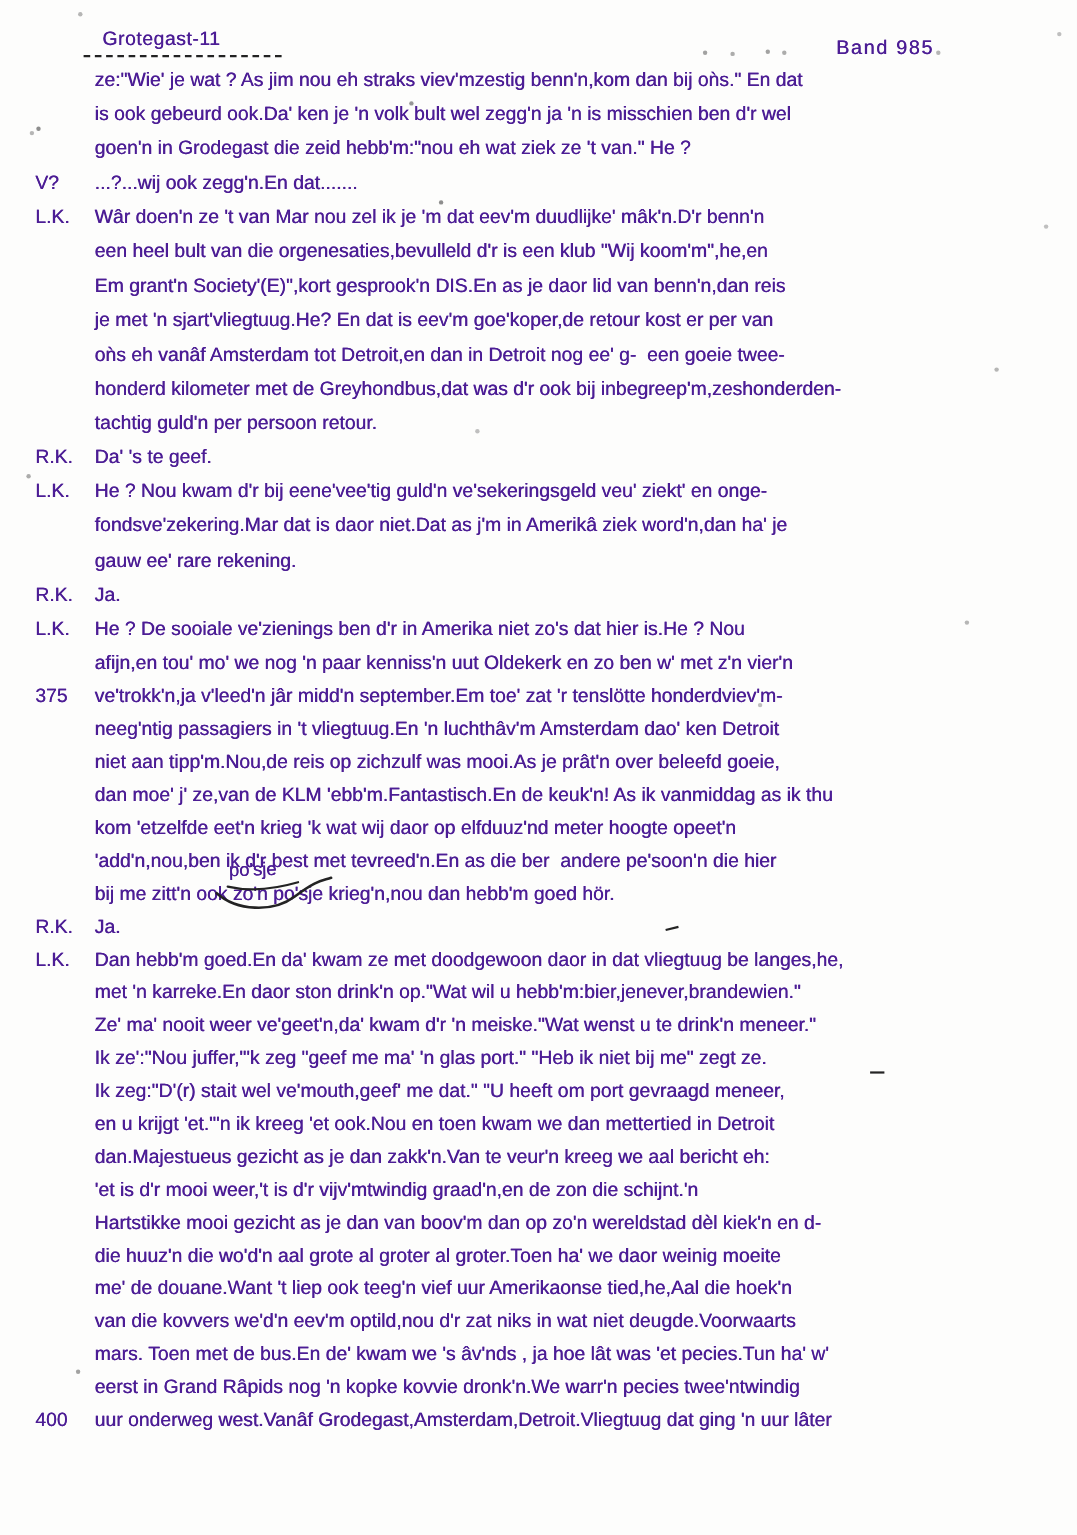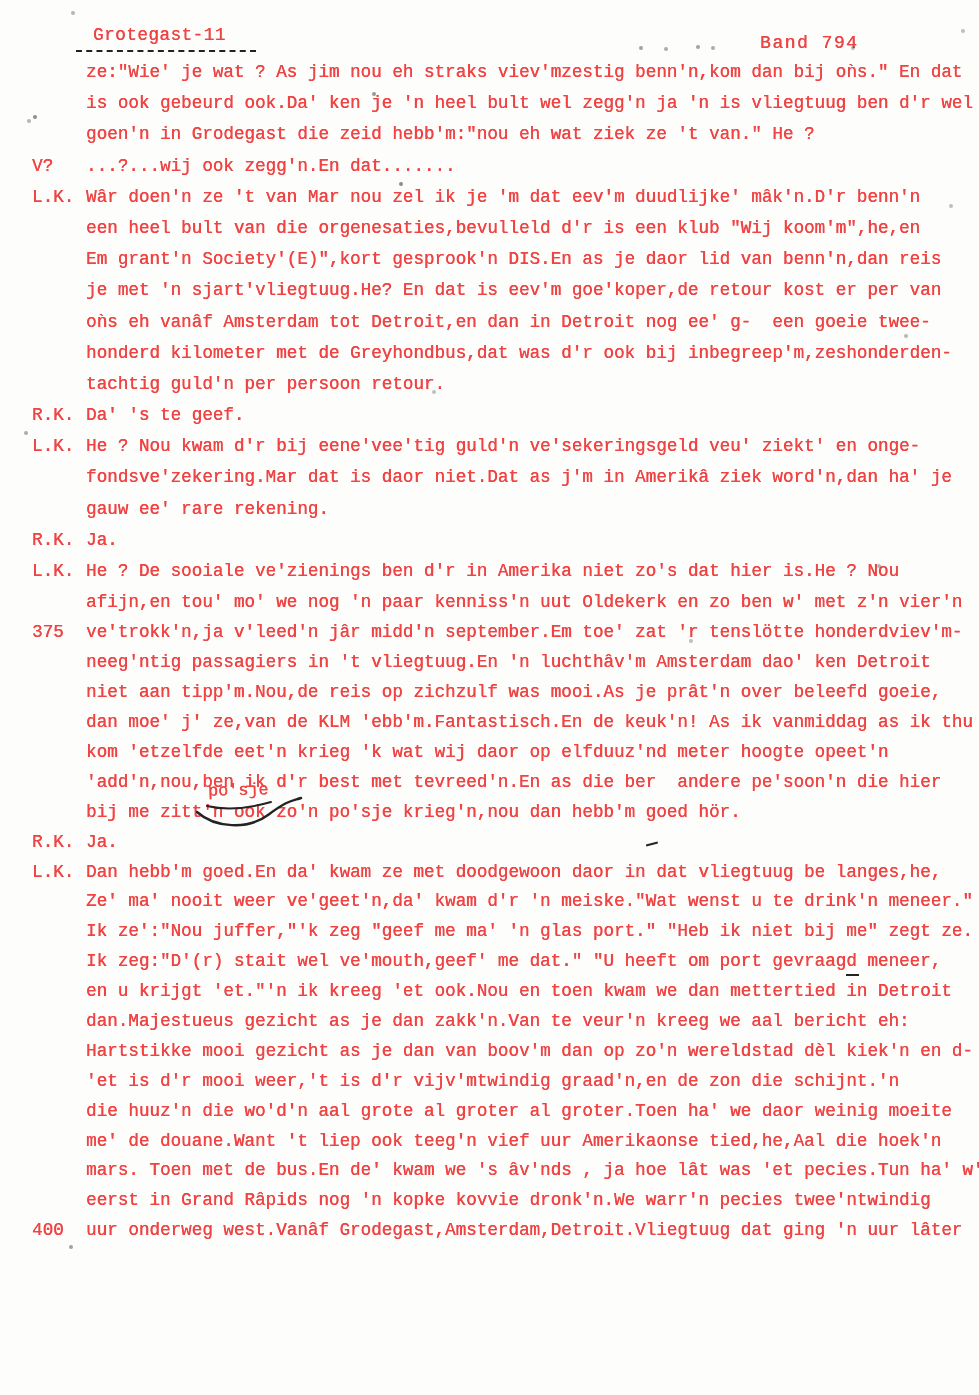--- a/index.html
+++ b/index.html
@@ -1,20 +1,20 @@
 <!DOCTYPE html>
 <html><head>
 <meta charset="utf-8">
 <style>
   html,body{margin:0;padding:0;}
   body{width:979px;height:1395px;background:#f6f6f4;overflow:hidden;}
   .page{
     position:relative;width:979px;height:1395px;background:#fdfdfc;overflow:hidden;
-    font-family:Liberation Mono, monospace;
-    color:#ef4444;
+    font-family:Liberation Sans, sans-serif;
+    color:#4c1d95;
   }
   .ink{text-shadow:0.35px 0 0 currentColor;}
   .hdr-title{position:absolute;left:93px;top:25px;font-size:17.6px;letter-spacing:.5px;}
   .hdr-underline{position:absolute;left:76px;top:36px;width:180px;height:14px;border-bottom:2.4px dashed #222;}
   .hdr-band{position:absolute;left:760px;top:33px;font-size:18px;letter-spacing:1.5px;}
   .tbody{position:absolute;left:86px;top:57px;width:893px;font-size:17.6px;}
   .ln{position:relative;height:29.9px;line-height:29.9px;white-space:pre;}
   .ln.sp{height:31.2px;line-height:31.2px;}
   .gut{position:absolute;left:-54px;top:0;white-space:pre;}
   
@@ -37,25 +37,25 @@
       962px 30px 0 1px rgba(50,50,50,.30), 72px 12px 0 1px rgba(50,50,50,.35);
   }
 </style>
 </head>
 <body>
 
 <div class="page ink">
 
   <div class="hdr-title">Grotegast-11</div>
   <div class="hdr-underline"></div>
-  <div class="hdr-band">Band 794</div>
+  <div class="hdr-band">Band 985</div>
 
   <div class="tbody">
     <div class="ln sp"><span class="gut"></span><span class="txt">ze:"Wie' je wat ? As jim nou eh straks viev'mzestig benn'n,kom dan bij oǹs." En dat</span></div>
-    <div class="ln sp"><span class="gut"></span><span class="txt">is ook gebeurd ook.Da' ken je 'n heel bult wel zegg'n ja 'n is vliegtuug ben d'r wel</span></div>
+    <div class="ln sp"><span class="gut"></span><span class="txt">is ook gebeurd ook.Da' ken je 'n volk bult wel zegg'n ja 'n is misschien ben d'r wel</span></div>
     <div class="ln sp"><span class="gut"></span><span class="txt">goen'n in Grodegast die zeid hebb'm:"nou eh wat ziek ze 't van." He ?</span></div>
     <div class="ln sp"><span class="gut">V?</span><span class="txt">...?...wij ook zegg'n.En dat.......</span></div>
     <div class="ln sp"><span class="gut">L.K.</span><span class="txt">Wâr doen'n ze 't van Mar nou zel ik je 'm dat eev'm duudlijke' mâk'n.D'r benn'n</span></div>
     <div class="ln sp"><span class="gut"></span><span class="txt">een heel bult van die orgenesaties,bevulleld d'r is een klub "Wij koom'm",he,en</span></div>
     <div class="ln sp"><span class="gut"></span><span class="txt">Em grant'n Society'(E)",kort gesprook'n DIS.En as je daor lid van benn'n,dan reis</span></div>
     <div class="ln sp"><span class="gut"></span><span class="txt">je met 'n sjart'vliegtuug.He? En dat is eev'm goe'koper,de retour kost er per van</span></div>
     <div class="ln sp"><span class="gut"></span><span class="txt">oǹs eh vanâf Amsterdam tot Detroit,en dan in Detroit nog ee' g-  een goeie twee-</span></div>
     <div class="ln sp"><span class="gut"></span><span class="txt">honderd kilometer met de Greyhondbus,dat was d'r ook bij inbegreep'm,zeshonderden-</span></div>
     <div class="ln sp"><span class="gut"></span><span class="txt">tachtig guld'n per persoon retour.</span></div>
     <div class="ln sp"><span class="gut">R.K.</span><span class="txt">Da' 's te geef.</span></div>
@@ -67,29 +67,31 @@
     <div class="ln sp"><span class="gut"></span><span class="txt">afijn,en tou' mo' we nog 'n paar kenniss'n uut Oldekerk en zo ben w' met z'n vier'n</span></div>
     <div class="ln"><span class="gut">375</span><span class="txt">ve'trokk'n,ja v'leed'n jâr midd'n september.Em toe' zat 'r tenslötte honderdviev'm-</span></div>
     <div class="ln"><span class="gut"></span><span class="txt">neeg'ntig passagiers in 't vliegtuug.En 'n luchthâv'm Amsterdam dao' ken Detroit</span></div>
     <div class="ln"><span class="gut"></span><span class="txt">niet aan tipp'm.Nou,de reis op zichzulf was mooi.As je prât'n over beleefd goeie,</span></div>
     <div class="ln"><span class="gut"></span><span class="txt">dan moe' j' ze,van de KLM 'ebb'm.Fantastisch.En de keuk'n! As ik vanmiddag as ik thu</span></div>
     <div class="ln"><span class="gut"></span><span class="txt">kom 'etzelfde eet'n krieg 'k wat wij daor op elfduuz'nd meter hoogte opeet'n</span></div>
     <div class="ln"><span class="gut"></span><span class="txt">'add'n,nou,ben ik d'r best met tevreed'n.En as die ber  andere pe'soon'n die hier</span></div>
     <div class="ln"><span class="gut"></span><span class="txt">bij me zitt'n ook zo'n po'sje krieg'n,nou dan hebb'm goed hör.</span></div>
     <div class="ln"><span class="gut">R.K.</span><span class="txt">Ja.</span></div>
     <div class="ln"><span class="gut">L.K.</span><span class="txt">Dan hebb'm goed.En da' kwam ze met doodgewoon daor in dat vliegtuug be langes,he,</span></div>
+    <div class="ln"><span class="gut"></span><span class="txt">met 'n karreke.En daor ston drink'n op."Wat wil u hebb'm:bier,jenever,brandewien."</span></div>
     <div class="ln"><span class="gut"></span><span class="txt">Ze' ma' nooit weer ve'geet'n,da' kwam d'r 'n meiske."Wat wenst u te drink'n meneer."</span></div>
     <div class="ln"><span class="gut"></span><span class="txt">Ik ze':"Nou juffer,"'k zeg "geef me ma' 'n glas port." "Heb ik niet bij me" zegt ze.</span></div>
     <div class="ln"><span class="gut"></span><span class="txt">Ik zeg:"D'(r) stait wel ve'mouth,geef' me dat." "U heeft om port gevraagd meneer,</span></div>
     <div class="ln"><span class="gut"></span><span class="txt">en u krijgt 'et."'n ik kreeg 'et ook.Nou en toen kwam we dan mettertied in Detroit</span></div>
     <div class="ln"><span class="gut"></span><span class="txt">dan.Majestueus gezicht as je dan zakk'n.Van te veur'n kreeg we aal bericht eh:</span></div>
+    <div class="ln"><span class="gut"></span><span class="txt">'et is d'r mooi weer,'t is d'r vijv'mtwindig graad'n,en de zon die schijnt.'n</span></div>
     <div class="ln"><span class="gut"></span><span class="txt">Hartstikke mooi gezicht as je dan van boov'm dan op zo'n wereldstad dèl kiek'n en d-</span></div>
-    <div class="ln"><span class="gut"></span><span class="txt">'et is d'r mooi weer,'t is d'r vijv'mtwindig graad'n,en de zon die schijnt.'n</span></div>
     <div class="ln"><span class="gut"></span><span class="txt">die huuz'n die wo'd'n aal grote al groter al groter.Toen ha' we daor weinig moeite</span></div>
     <div class="ln"><span class="gut"></span><span class="txt">me' de douane.Want 't liep ook teeg'n vief uur Amerikaonse tied,he,Aal die hoek'n</span></div>
+    <div class="ln"><span class="gut"></span><span class="txt">van die kovvers we'd'n eev'm optild,nou d'r zat niks in wat niet deugde.Voorwaarts</span></div>
     <div class="ln"><span class="gut"></span><span class="txt">mars. Toen met de bus.En de' kwam we 's âv'nds , ja hoe lât was 'et pecies.Tun ha' w'</span></div>
     <div class="ln"><span class="gut"></span><span class="txt">eerst in Grand Râpids nog 'n kopke kovvie dronk'n.We warr'n pecies twee'ntwindig</span></div>
     <div class="ln"><span class="gut">400</span><span class="txt">uur onderweg west.Vanâf Grodegast,Amsterdam,Detroit.Vliegtuug dat ging 'n uur lâter</span></div>
 
     <div class="insert">po'sje</div>
     <div class="strike"></div>
     <div class="uline"></div>
   </div>
 
   <svg class="swoosh" width="979" height="1395" viewBox="0 0 979 1395">

